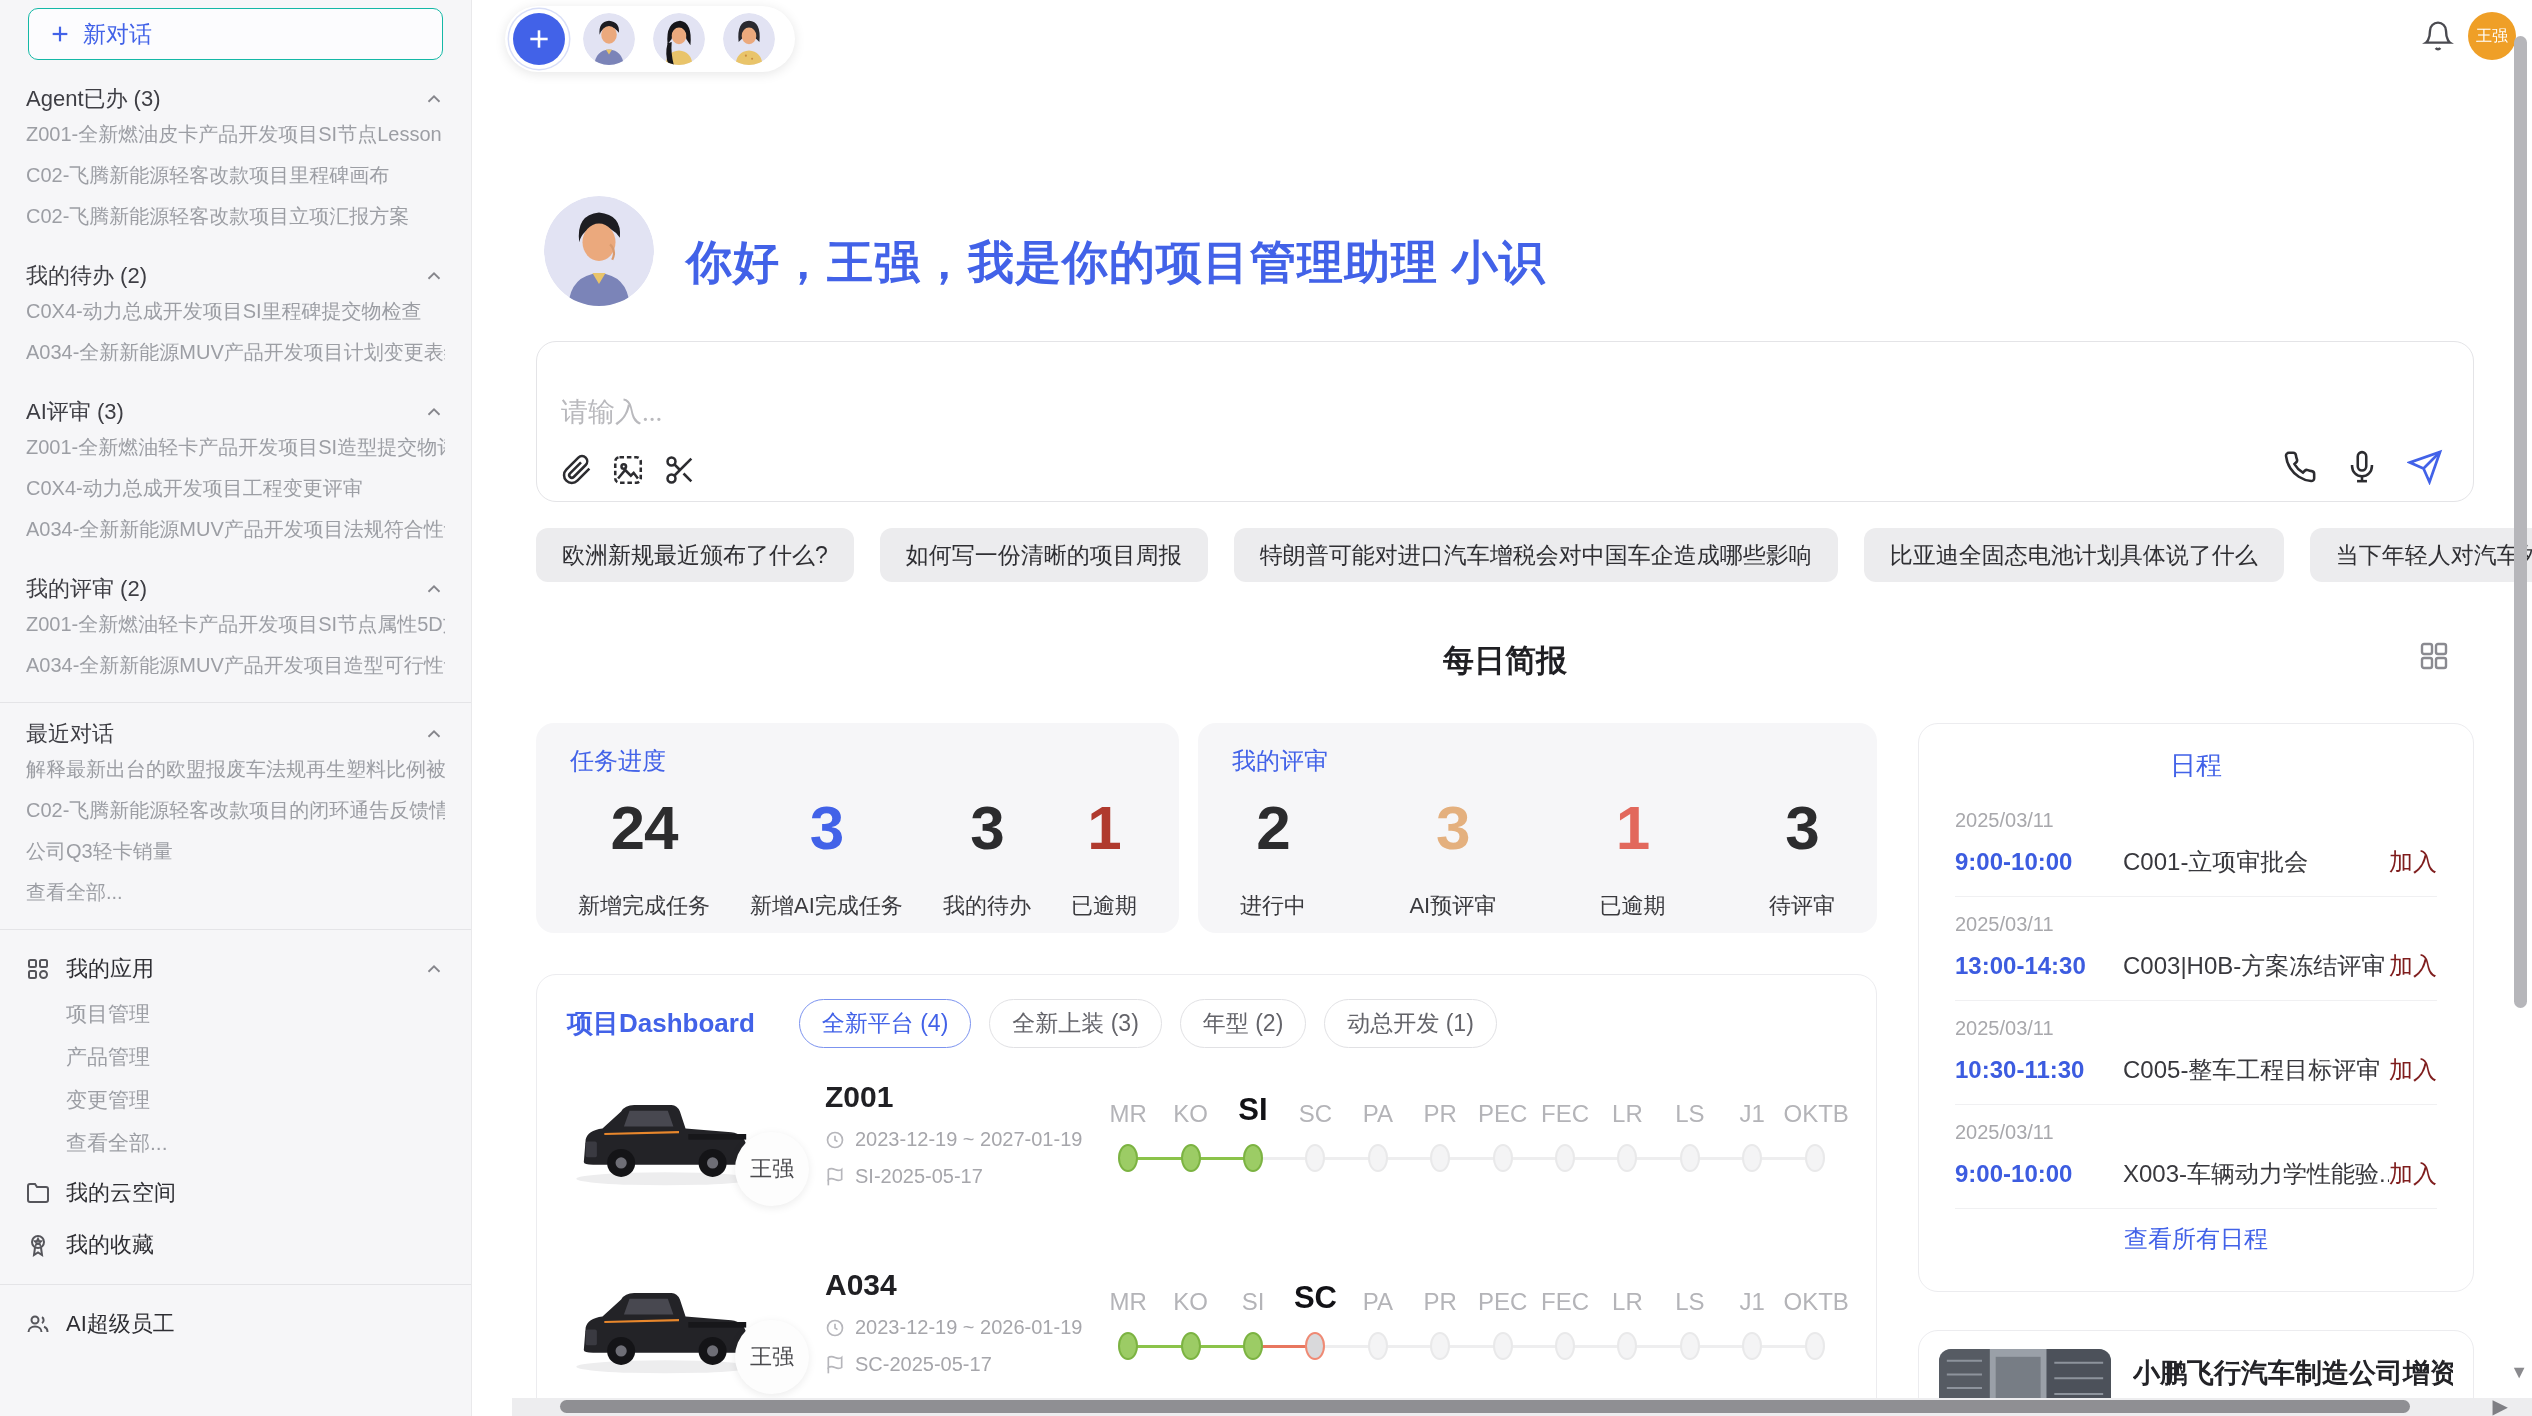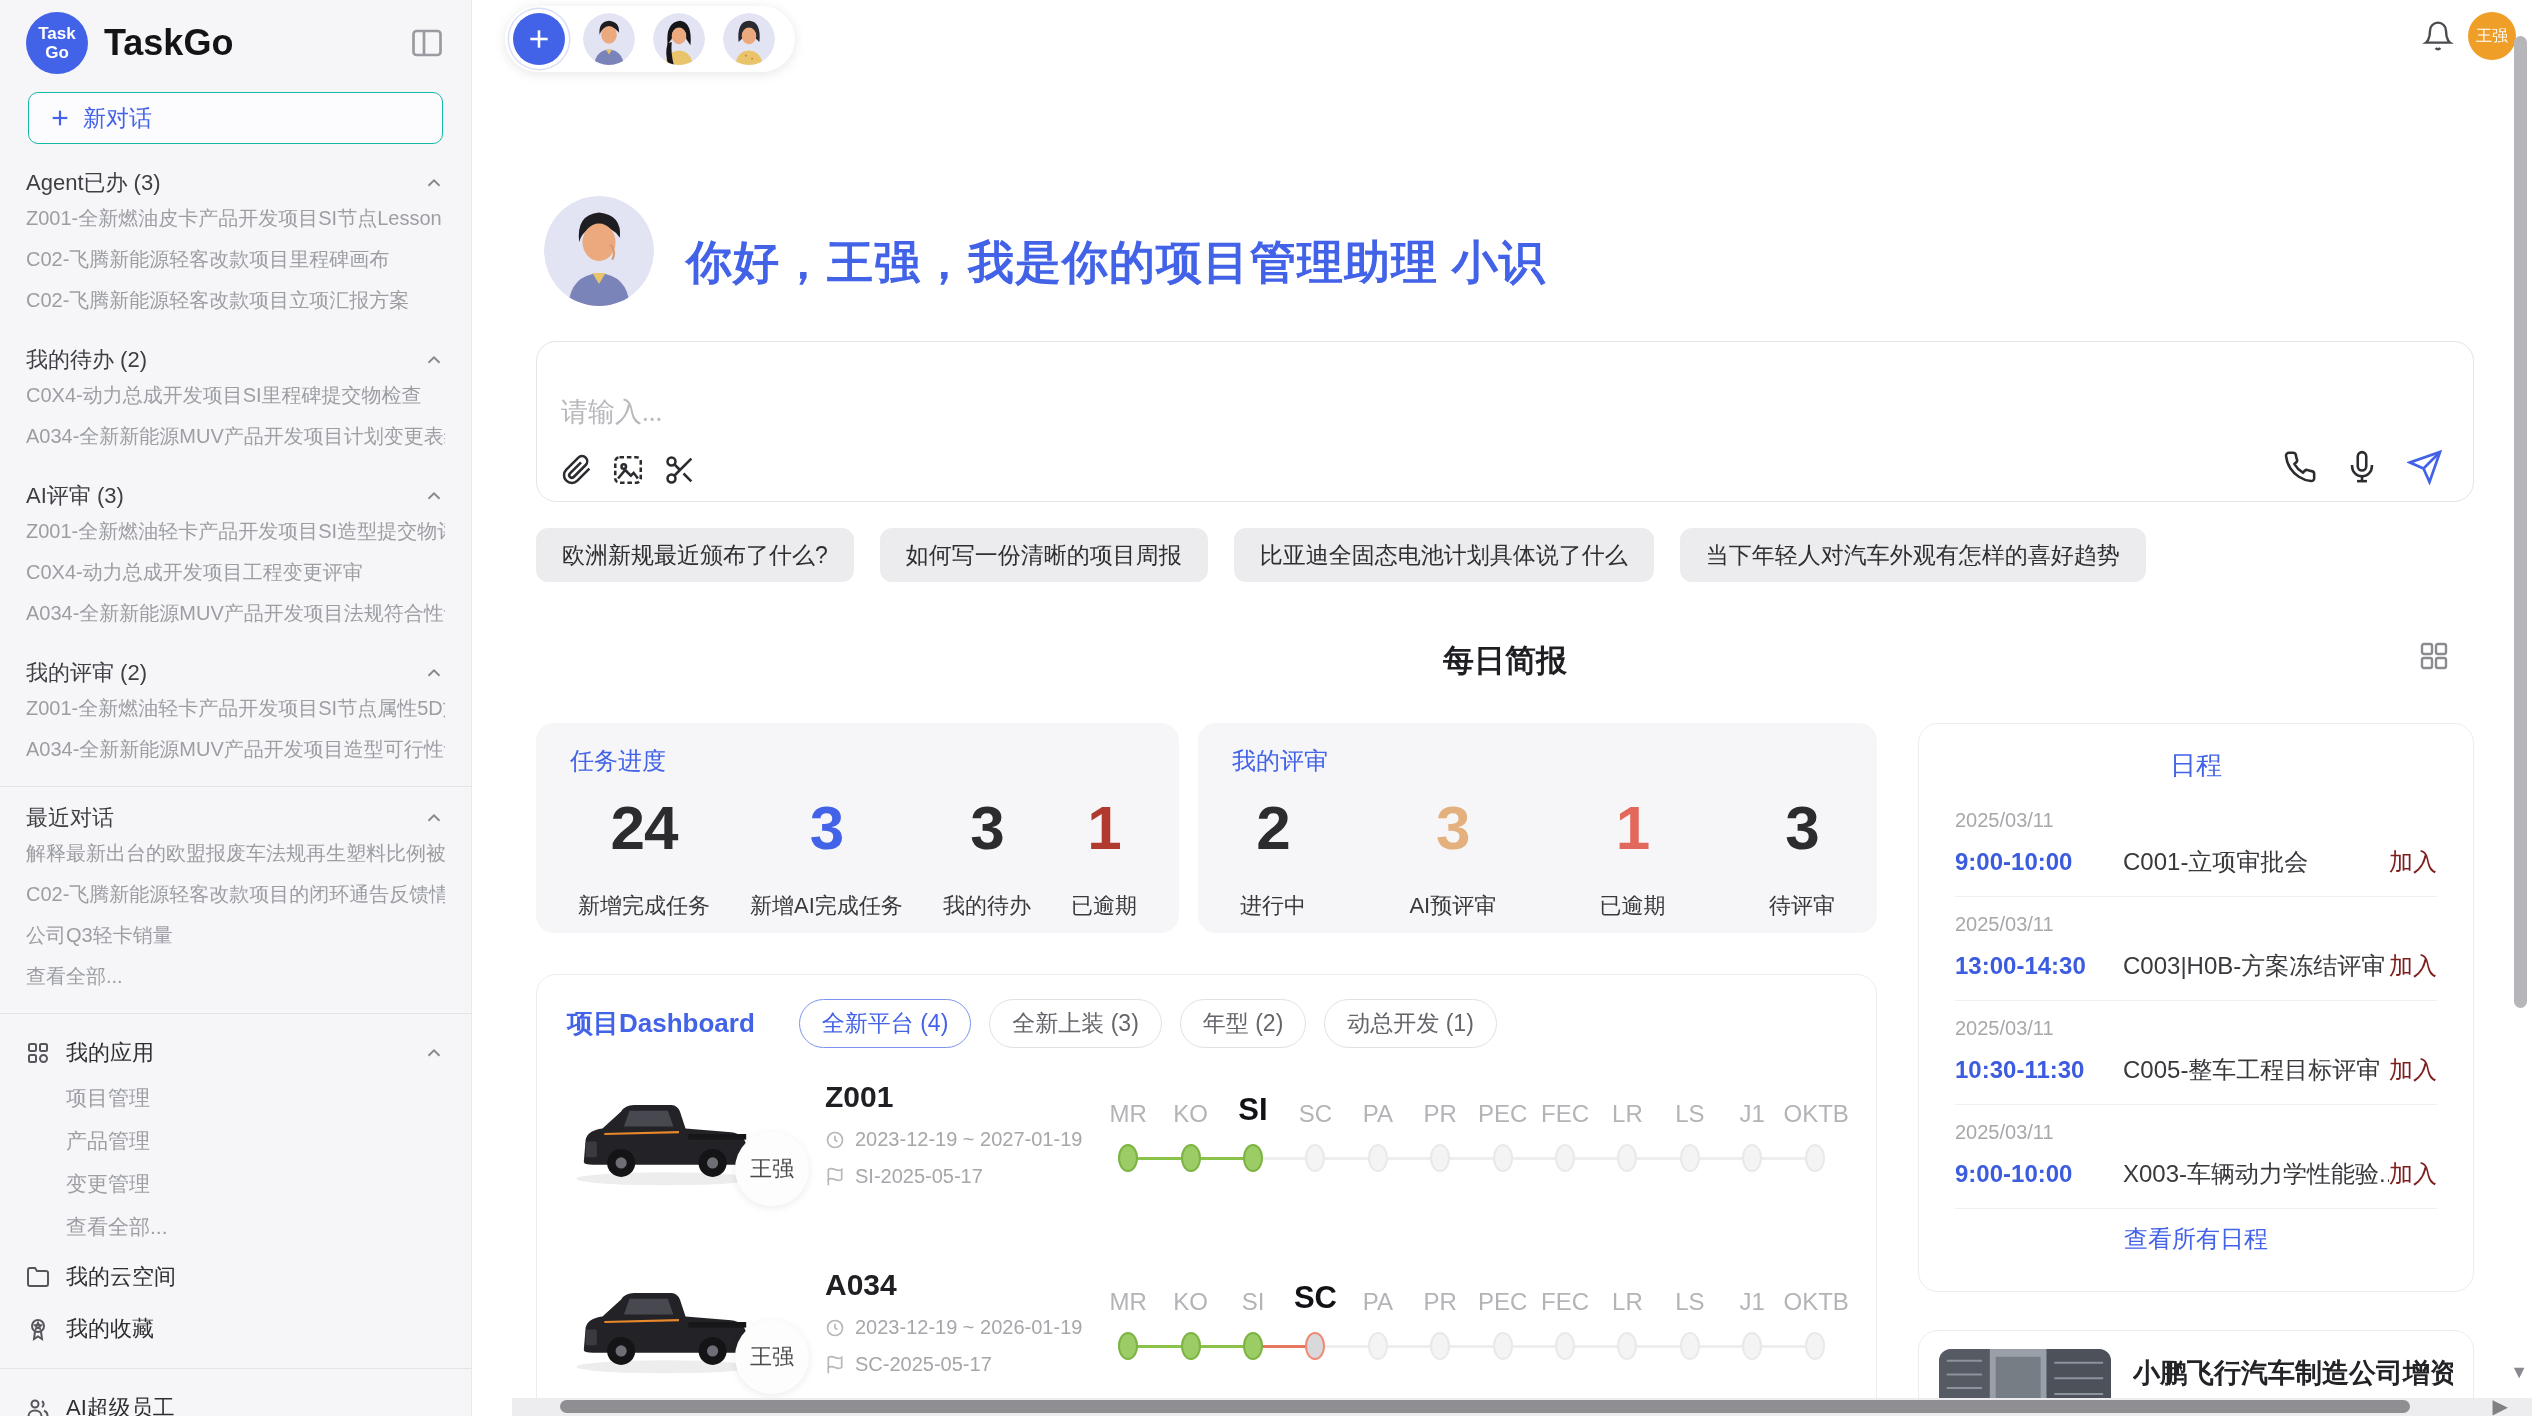--- a/index.html
+++ b/index.html
@@ -150,33 +150,20 @@
   .varrow { position:absolute; right:4px; top:1362px; color:#8a8a8e; font-size:18px; cursor:pointer; }
   .htrack { position:absolute; left:40px; right:0; bottom:0; height:18px; background:#ededef; }
   .hthumb { position:absolute; left:48px; bottom:3px; width:1850px; height:13px;
     background:#8f8f93; border-radius:7px; cursor:pointer; }
   .harrow { position:absolute; right:24px; bottom:-2px; color:#7f7f84; font-size:20px; cursor:pointer; }
 </style>
 </head>
 <body>
 
 <div class="sidebar">
-  <div class="sb-header">
-    <div class="logo">
-      <span>Task</span>
-      <span>Go</span>
-    </div>
-    <div class="app-title">TaskGo</div>
-    <div class="collapse-btn">
-      <svg viewBox="0 0 24 24" fill="none" stroke="currentColor" stroke-width="1.8">
-          <rect x="3" y="4" width="18" height="16" rx="2"></rect>
-          <line x1="10" y1="4" x2="10" y2="20"></line>
-        </svg>
-    </div>
-  </div>
 
   <div class="new-chat">
     <span class="plus">
       <svg viewBox="0 0 24 24" fill="none" stroke="currentColor" stroke-width="2.4">
           <line x1="12" y1="4" x2="12" y2="20"></line>
           <line x1="4" y1="12" x2="20" y2="12"></line>
         </svg>
     </span>
     <span>新对话</span>
   </div>
@@ -405,20 +392,21 @@
             <path d="M22 2L11 13"></path>
             <path d="M22 2l-7 20-4-9-9-4 20-7z"></path>
           </svg>
       </span>
     </div>
   </div>
 
   <div class="chips">
     <div class="chip">欧洲新规最近颁布了什么?</div>
     <div class="chip">如何写一份清晰的项目周报</div>
+    <div class="chip">特朗普可能对进口汽车增税会对中国车企造成哪些影响</div>
     <div class="chip">比亚迪全固态电池计划具体说了什么</div>
     <div class="chip">当下年轻人对汽车外观有怎样的喜好趋势</div>
   </div>
 
   <div class="briefing-title">每日简报</div>
   <div class="briefing-grid">
     <svg viewBox="0 0 24 24" fill="none" stroke="currentColor" stroke-width="1.8">
         <rect x="3" y="3" width="7.5" height="7.5" rx="1.5"></rect>
         <rect x="13.5" y="3" width="7.5" height="7.5" rx="1.5"></rect>
         <rect x="3" y="13.5" width="7.5" height="7.5" rx="1.5"></rect>

